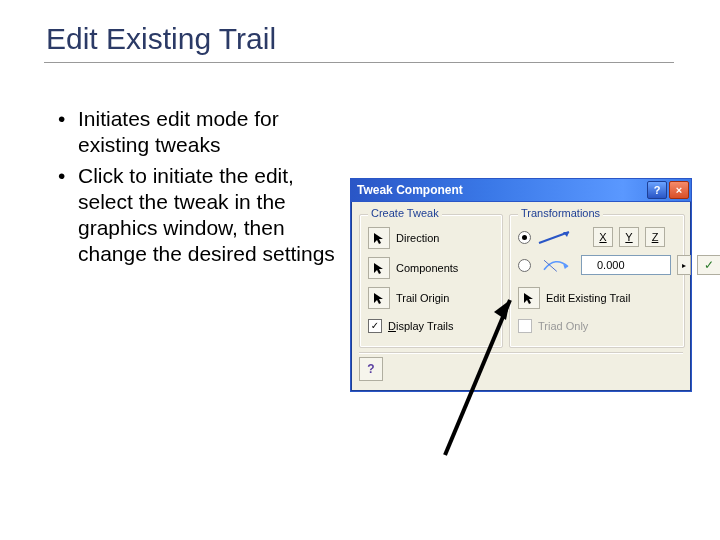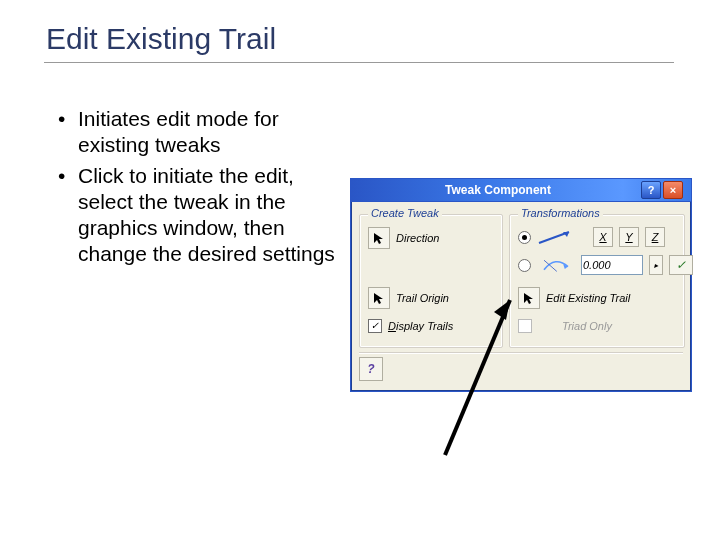--- a/index.html
+++ b/index.html
@@ -71,28 +71,27 @@
     font-family: Tahoma, Arial, sans-serif;
     font-size: 11px;
     box-shadow: 0 0 0 1px #1e3f95 inset;
   }
   .dlg-titlebar {
     height: 22px;
     background: linear-gradient(to right, #2a56c6, #3a78e7 40%, #5a98ff 80%, #3a78e7);
     display: flex;
     align-items: center;
     padding-left: 6px;
-    padding-right: 8px;
+    padding-right: 2px;
     color: #fff;
     font-family: "Trebuchet MS", Tahoma, Arial, sans-serif;
     font-weight: bold;
     font-size: 12px;
     border-bottom: 1px solid #2a56c6;
     user-select: none;
-    text-align: center;
   }
   .dlg-titlebar .title-text { flex: 1; }
   .dlg-titlebtn {
     width: 18px;
     height: 16px;
     margin-left: 2px;
     border-radius: 2px;
     display: flex;
     align-items: center;
     justify-content: center;
@@ -100,21 +99,20 @@
     font-weight: bold;
     font-size: 11px;
     color: #fff;
   }
   .dlg-help { background: linear-gradient(to bottom, #6aa3ff, #2a56c6); border:1px solid #1e3f95;}
   .dlg-close { background: linear-gradient(to bottom, #f58b6a, #d94f28); border:1px solid #a02e0f;}
 
   .dlg-body {
     position: relative;
     height: 190px;
-    font-style: italic;
   }
   .groupbox {
     position: absolute;
     border: 1px solid #d4d0c8;
     border-radius: 2px;
     background: transparent;
     box-shadow: 0 0 0 1px #fff inset;
   }
   .groupbox .legend {
     position: absolute;
@@ -152,21 +150,21 @@
     background: #f6f5ec;
     display: flex;
     align-items: center;
     justify-content: center;
   }
   .label {
     color: #000;
     font-size: 11px;
     white-space: nowrap;
   }
-  .disabled { color: #999; margin-left: 24px; }
+  .disabled { color: #999; }
   .chkwrap {
     position: absolute;
     display: flex;
     align-items: center;
     gap: 6px;
     left: 8px;
   }
   .chkbox {
     width: 12px;
     height: 12px;
@@ -211,21 +209,21 @@
     font-size: 11px;
     font-family: Tahoma, Arial, sans-serif;
     text-decoration: underline;
   }
   .numfield {
     width: 58px;
     height: 18px;
     border: 1px solid #7f9db9;
     background: #fff;
     font-size: 11px;
-    padding: 0 1px;
+    padding: 0 15px;
     display: flex;
     align-items: center;
   }
   .spinbtn {
     width: 12px;
     height: 18px;
     border: 1px solid #b0aea0;
     background: #f6f5ec;
     display: flex;
     align-items: center;
@@ -318,20 +316,28 @@
 
         <div class="row" style="top:12px;justify-content:space-between;">
           <div class="iconbtn">
             <svg width="14" height="14">
                 <path d="M2 2 L2 12 L5 9 L7 13 L9 12 L7 8 L11 8 Z" fill="#000"></path>
               </svg>
           </div>
           <span class="label">Direction</span>
         </div>
 
+        <div class="row" style="top:42px;">
+          <div class="iconbtn">
+            <svg width="14" height="14">
+                <path d="M2 2 L2 12 L5 9 L7 13 L9 12 L7 8 L11 8 Z" fill="#000"></path>
+              </svg>
+          </div>
+          <span class="label">Components</span>
+        </div>
 
         <div class="row" style="top:72px;">
           <div class="iconbtn">
             <svg width="14" height="14">
                 <path d="M2 2 L2 12 L5 9 L7 13 L9 12 L7 8 L11 8 Z" fill="#000"></path>
               </svg>
           </div>
           <span class="label">Trail Origin</span>
         </div>
 

